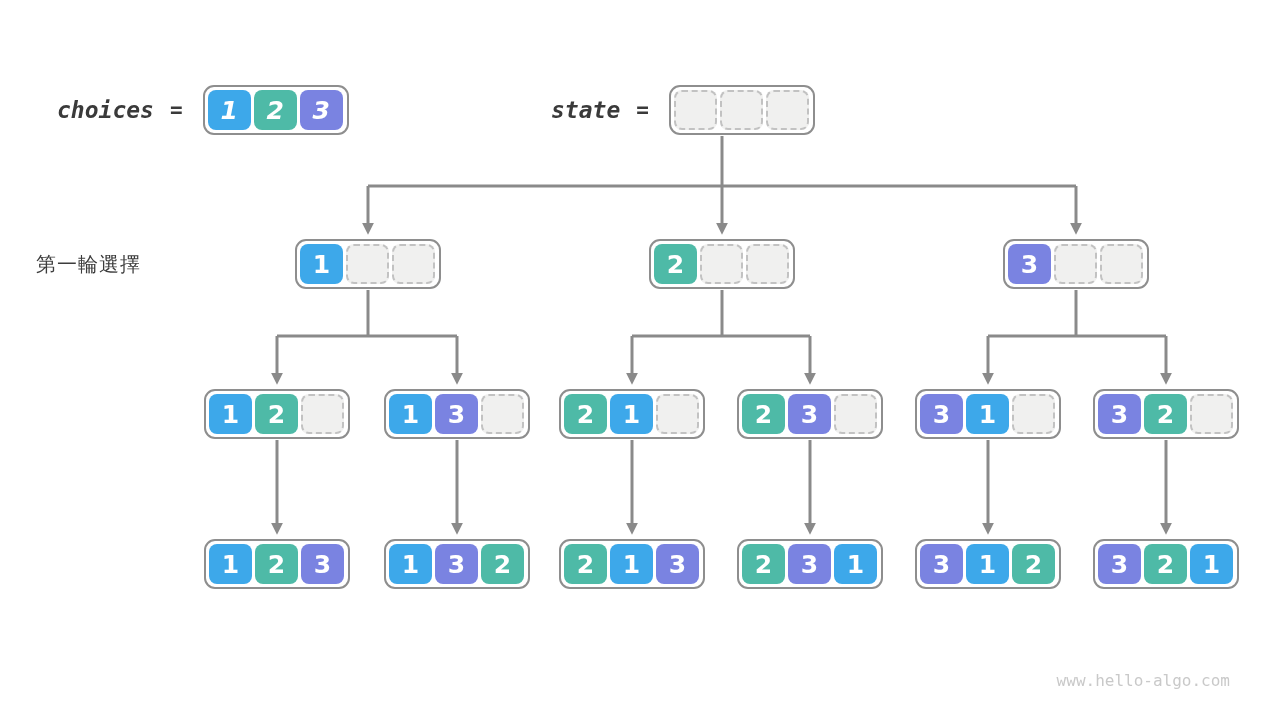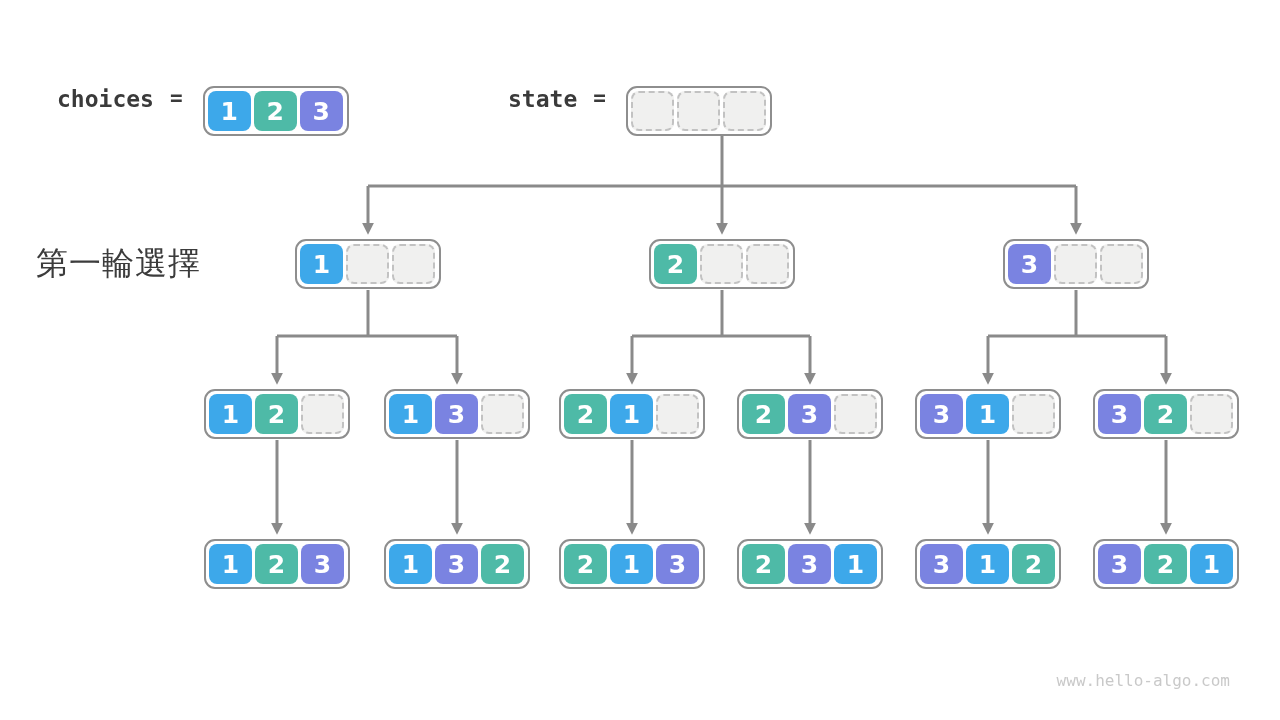--- a/index.html
+++ b/index.html
@@ -16,22 +16,23 @@
   #connectors {
     position: absolute;
     left: 0; top: 0;
     width: 1280px; height: 720px;
     pointer-events: none;
   }
   
   .eq-group {
     position: absolute;
     display: flex;
-    align-items: flex-start;
+    align-items: center;
     height: 48px;
+    font-style: italic;
   }
   .eq-label {
     font-family: "DejaVu Sans Mono", "Liberation Mono", monospace;
     font-weight: bold;
     font-size: 23px;
     color: #3a3a3a;
     letter-spacing: 0px;
   }
   .eq-sign {
     font-family: "DejaVu Sans Mono", "Liberation Mono", monospace;
@@ -71,21 +72,21 @@
     border: 2px dashed #c2c2c2;
   }
   
   .row-label {
     position: absolute;
     left: 36px;
     width: 170px;
     height: 50px;
     display: flex;
     align-items: center;
-    font-size: 32px;
+    font-size: 20px;
     color: #3c3c3c;
     letter-spacing: 1px;
   }
   
   #watermark {
     position: absolute;
     right: 50px;
     top: 671px;
     font-family: "DejaVu Sans Mono", "Liberation Mono", monospace;
     font-size: 16px;
@@ -136,21 +137,21 @@
   <div class="eq-group" style="left:57px; top:86px;">
     <span class="eq-label">choices</span>
     <span class="eq-sign">=</span>
     <div class="arr">
         <span class="cell" style="background: rgb(61, 168, 234);">1</span>
         <span class="cell" style="background: rgb(78, 186, 167);">2</span>
         <span class="cell" style="background: rgb(122, 131, 225);">3</span>
       </div>
   </div>
 
-  <div class="eq-group" style="left:508px; top:86px;">
+  <div class="eq-group" style="left:551px; top:86px;">
     <span class="eq-label">state</span>
     <span class="eq-sign">=</span>
     <div class="arr">
         <span class="cell empty"></span>
         <span class="cell empty"></span>
         <span class="cell empty"></span>
       </div>
   </div>
 
   <div class="row-label" style="top:239px;">第一輪選擇</div>

